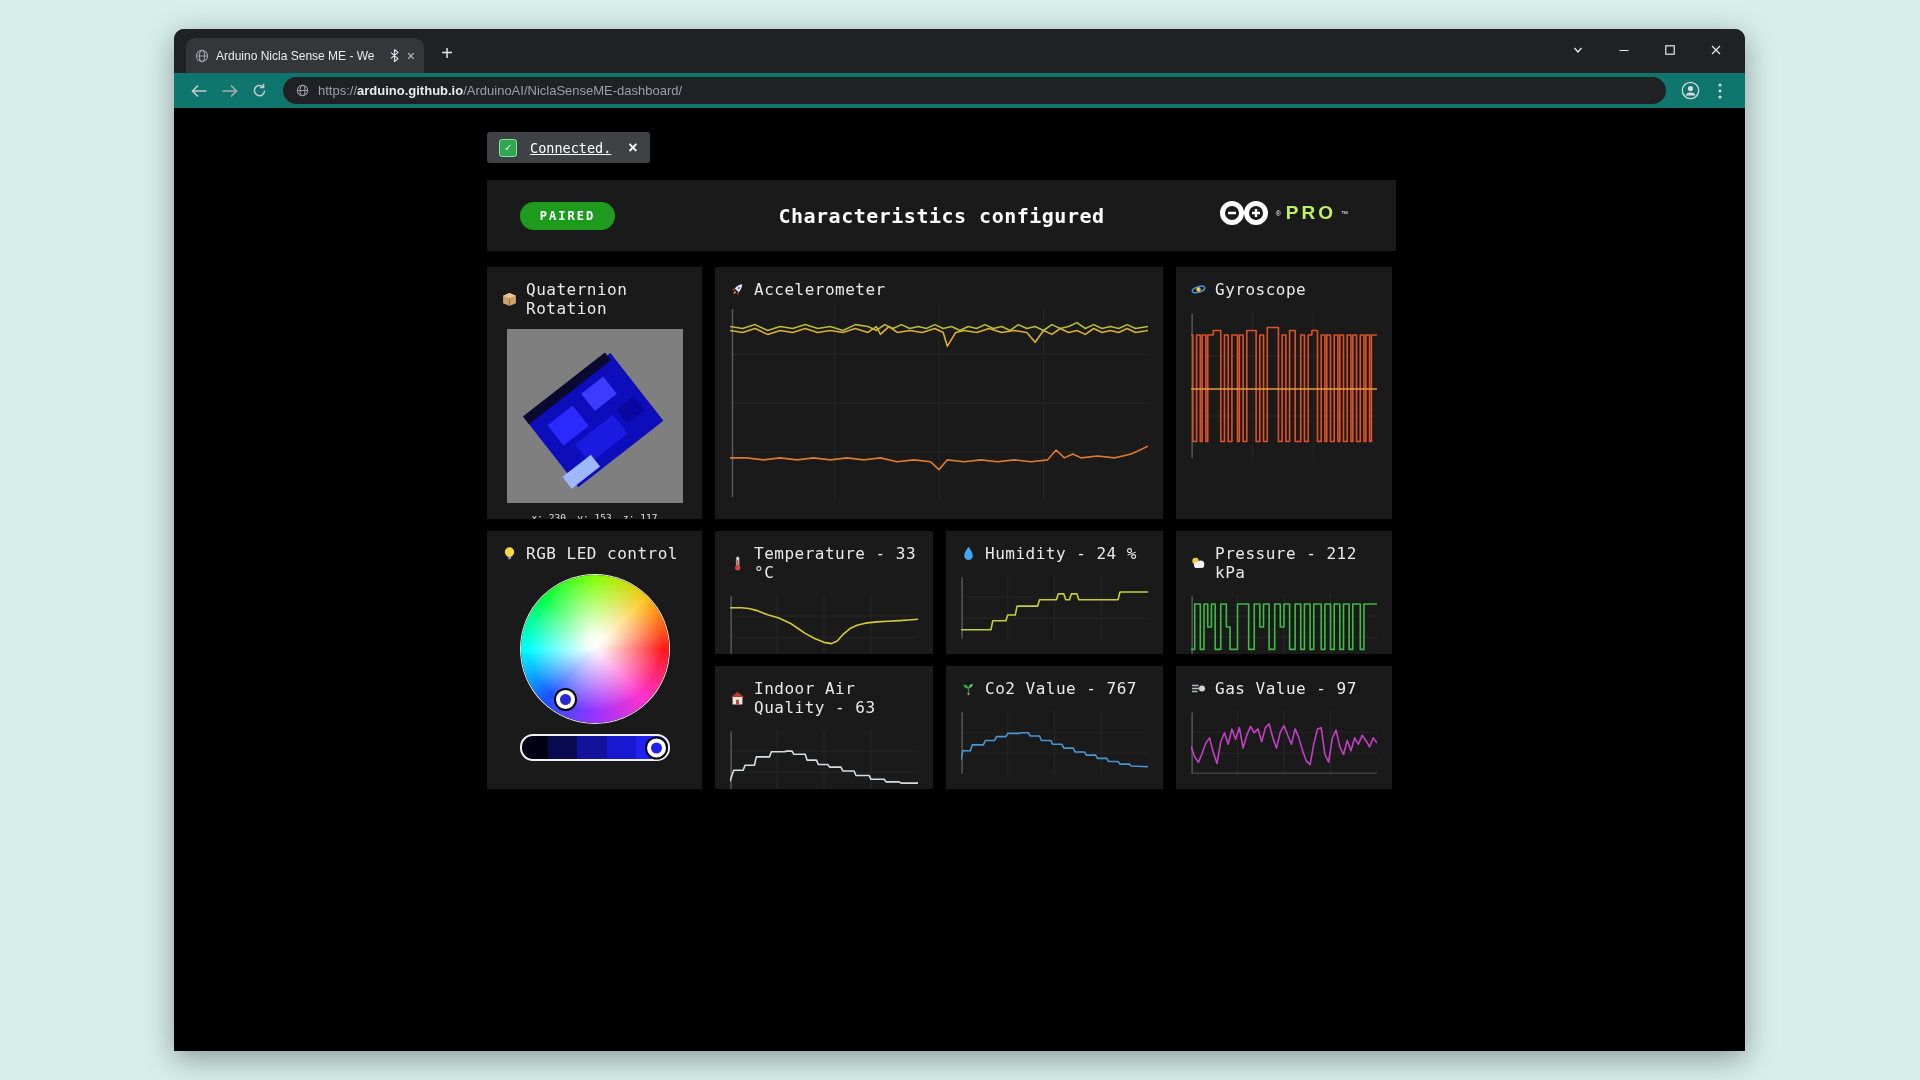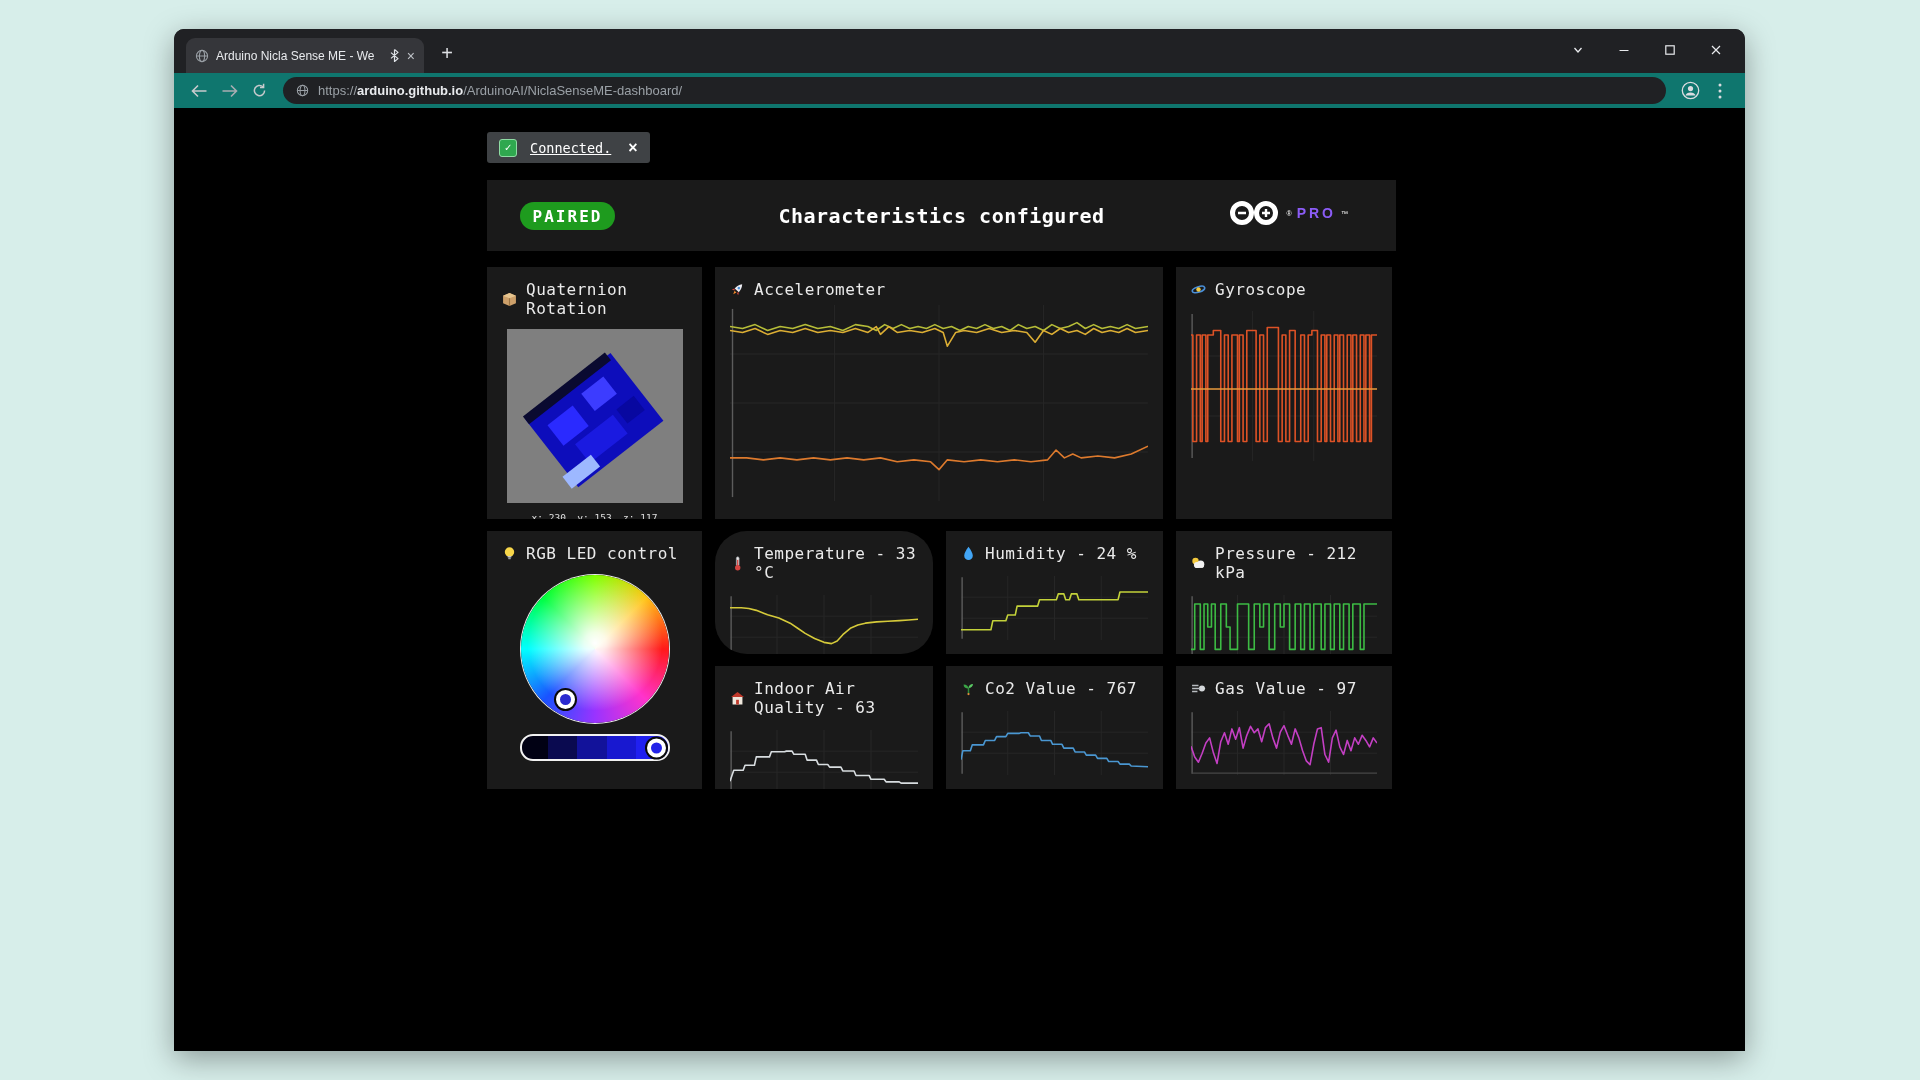--- a/index.html
+++ b/index.html
@@ -34,39 +34,39 @@
   .content{position:relative;height:calc(100% - 79px);background:#000;}
   .notification{position:absolute;left:313px;top:24px;height:31px;background:#3f4245;
     border-radius:3px;display:flex;align-items:center;padding:0 12px;gap:13px;}
   .checkbox{width:16px;height:16px;background:#2fa84f;border:1px solid #8fdca4;border-radius:3px;
     color:#fff;font-size:11px;line-height:15px;text-align:center;}
   .notif-text{font-size:13.5px;color:#fff;text-decoration:underline;}
   .notif-close{color:#fff;font-size:16px;font-weight:bold;font-family:"Liberation Sans",sans-serif;margin-left:4px;}
   .appheader{position:absolute;left:313px;top:72px;width:909px;height:71px;background:#1a1a1a;
     display:flex;align-items:center;}
   .paired{position:absolute;left:33px;top:22px;width:95px;height:28px;border-radius:14px;
-    background:#1e9b1e;color:#fff;font-size:16px;font-weight:bold;letter-spacing:2px;
+    background:#1e9b1e;color:#fff;font-size:12px;font-weight:bold;letter-spacing:2px;
     display:flex;align-items:center;justify-content:center;}
   .apptitle{width:100%;text-align:center;font-size:20px;font-weight:bold;color:#fff;letter-spacing:.5px;}
   .logo{position:absolute;right:48px;top:20px;display:flex;align-items:center;gap:5px;}
-  .logo-pro{color:#8b5cf6;font-size:14px;font-weight:bold;letter-spacing:3px;
+  .logo-pro{color:#bef264;font-size:19px;font-weight:bold;letter-spacing:3px;
     font-family:"Liberation Sans",sans-serif;}
   .tm{color:#fff;font-size:7px;vertical-align:top;font-family:"Liberation Sans",sans-serif;}
   
   .grid{position:absolute;left:313px;top:159px;display:grid;
     grid-template-columns:215px 218px 217px 216px;grid-template-rows:252px 123px 123px;
     gap:12px 13px;}
   .card{background:#1a1a1a;padding:13px 15px;box-sizing:border-box;overflow:hidden;}
   .card-title{display:flex;align-items:center;gap:9px;font-size:16px;color:#eaeaea;letter-spacing:.5px;}
   .card-title svg{flex:0 0 auto;}
   .c-quat{grid-column:1;grid-row:1;}
   .c-accel{grid-column:2/4;grid-row:1;}
   .c-gyro{grid-column:4;grid-row:1;}
   .c-rgb{grid-column:1;grid-row:2/4;}
-  .c-temp{grid-column:2;grid-row:2;border-radius:32px;} .c-hum{grid-column:3;grid-row:2;} .c-pres{grid-column:4;grid-row:2;}
+  .c-temp{grid-column:2;grid-row:2;} .c-hum{grid-column:3;grid-row:2;} .c-pres{grid-column:4;grid-row:2;}
   .c-iaq{grid-column:2;grid-row:3;}  .c-co2{grid-column:3;grid-row:3;}  .c-gas{grid-column:4;grid-row:3;}
   .viewport{width:176px;height:174px;background:#7f7f7f;margin:11px auto 0;}
   .coords{text-align:center;font-size:9.5px;color:#e0e0e0;margin-top:9px;white-space:pre;text-decoration:underline;}
   svg.chart{display:block;width:100%;}
   .c-accel svg.chart{height:196px;margin-top:6px;}
   .c-gyro  svg.chart{height:150px;margin-top:12px;}
   .chart-sm{height:64px;margin-top:13px;}
   
   .wheel-wrap{width:148px;height:148px;margin:12px auto 0;position:relative;}
   .wheel{width:100%;height:100%;border-radius:50%;box-shadow:0 0 0 1px #e8e8e8;

